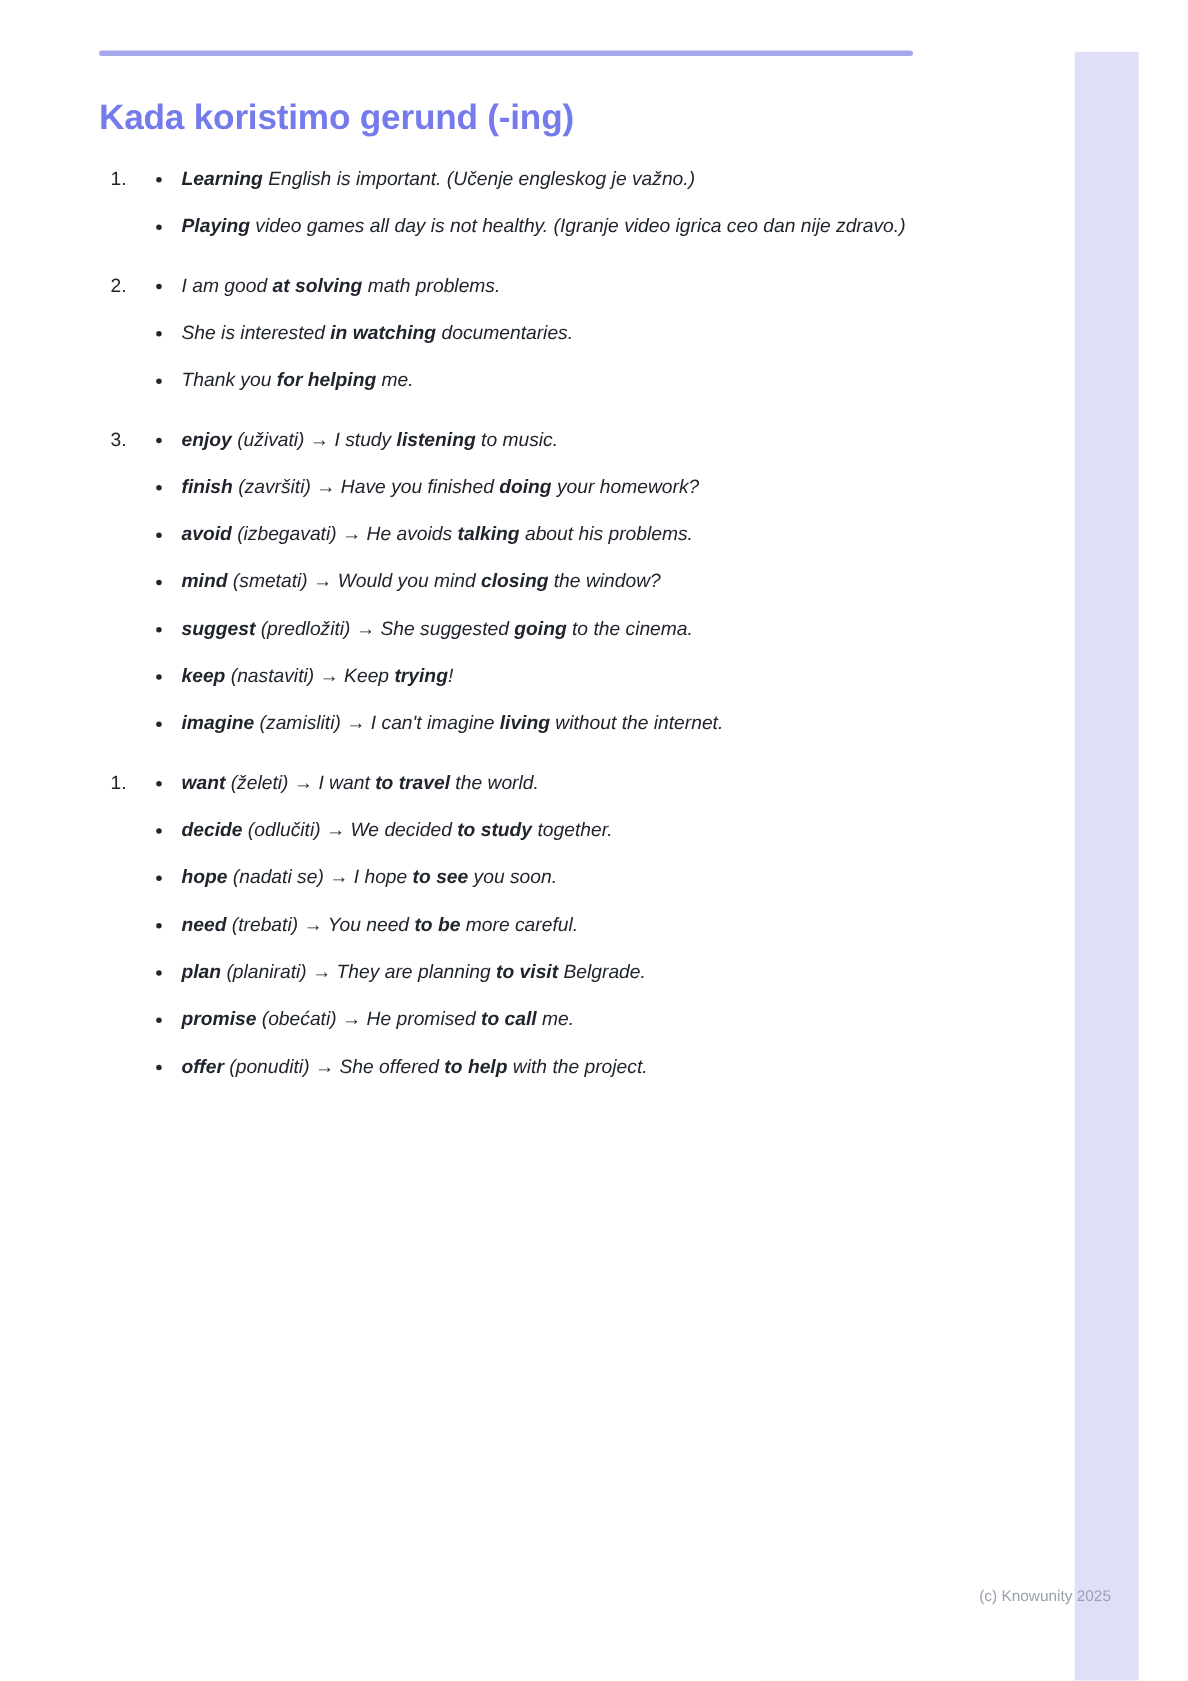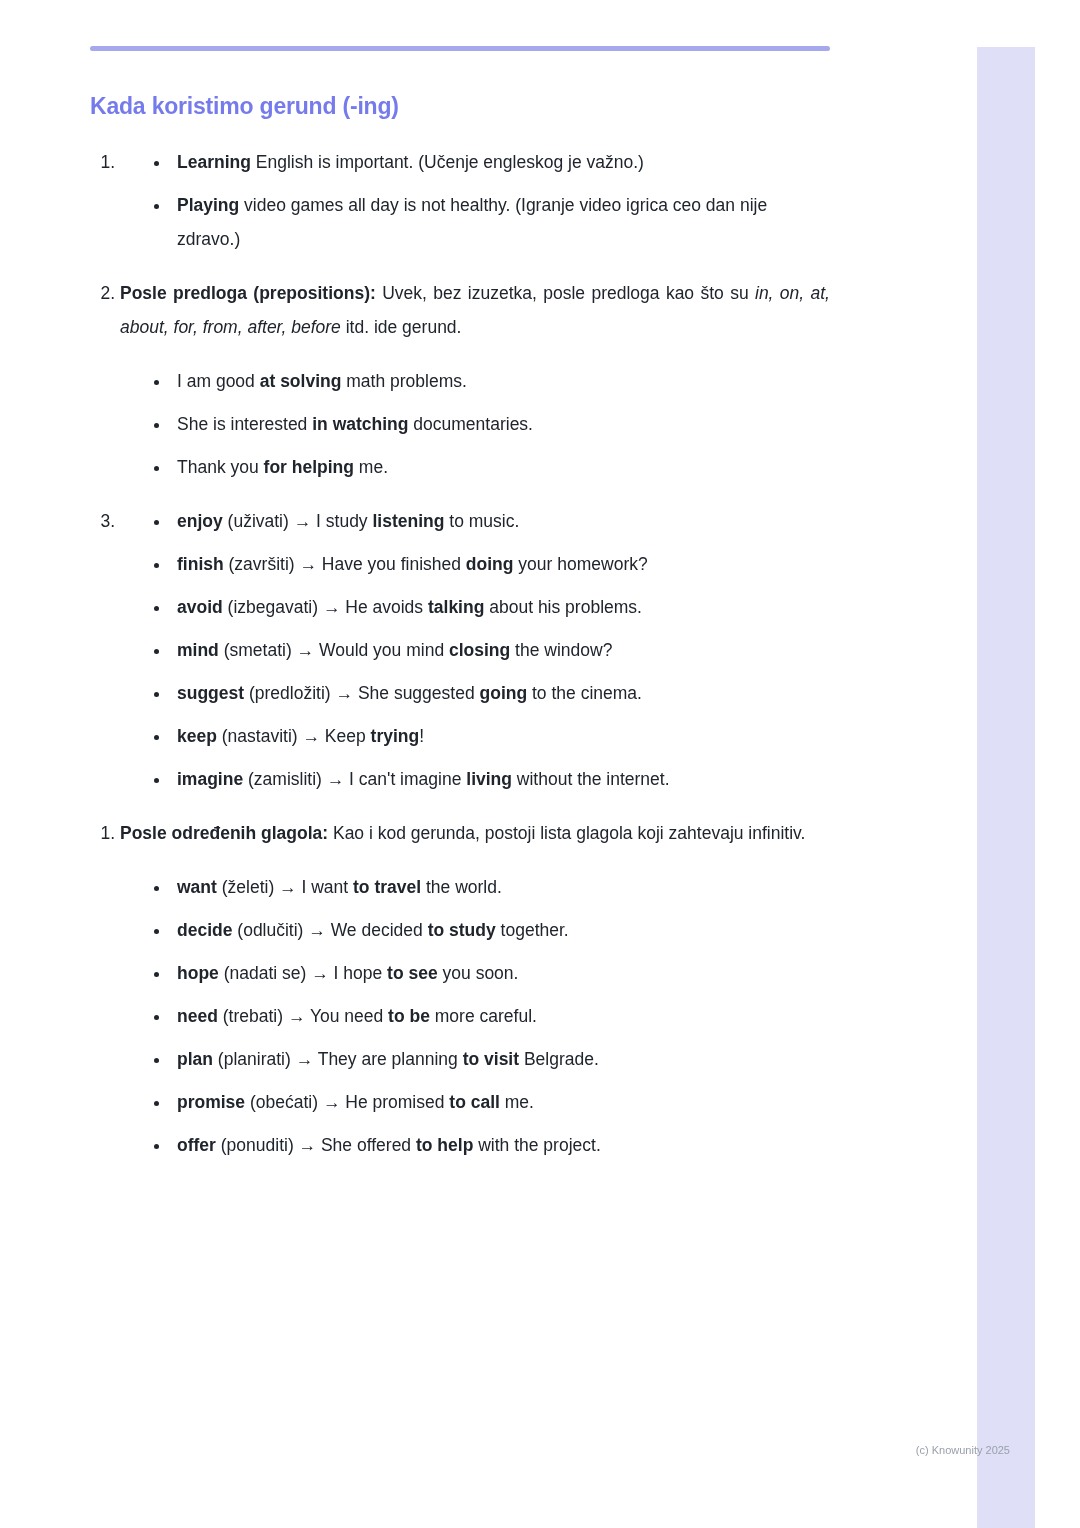--- a/index.html
+++ b/index.html
@@ -37,55 +37,56 @@
     position:absolute;
     left:90px; top:0;
     width:740px;
     padding-top:88px;
     color:var(--text);
     font-size:17.5px;
     line-height:34px;
   }
   .section-heading{
     color:var(--accent);
-    font-size:23px;
+    font-size:32px;
     line-height:36px;
     font-weight:700;
     margin:0 0 21px 0;
     letter-spacing:-0.2px;
   }
   .section-heading:not(:first-child){margin-top:35px;}
   ol.numbered{
     margin:0;
     padding-left:30px;
     list-style:decimal;
   }
   ol.numbered > li{margin:0 0 20px 0;}
   ol.numbered > li::marker{color:var(--text);}
   .lead{
     margin:0 0 20px 0;
     text-align:justify;
   }
   ul.bullets{
-    margin:16px;
+    margin:4px;
     padding-left:35px;
     list-style:disc;
+    font-style:italic;
   }
   ul.bullets > li{
     margin:0 0 9px 0;
     padding-left:6px;
   }
   ul.bullets > li::marker{color:var(--text);}
   .b{font-weight:700;}
   .i{font-style:italic;}
   .footer-note{
     position:absolute;
     top:1442px;
     right:70px;
-    font-size:11px;
+    font-size:14px;
     line-height:16px;
     color:var(--footer_text);
     z-index:2;
   }
 </style>
 </head>
 <body>
 
 <div class="page">
   <div class="top-divider"></div>
@@ -94,42 +95,40 @@
     <div id="sections">
         <h2 class="section-heading">Kada koristimo gerund (-ing)</h2>
         <ol class="numbered">
           <li>
             <ul class="bullets">
               <li><span class="b">Learning</span><span> English is important. (Učenje engleskog je važno.)</span></li>
               <li><span class="b">Playing</span><span> video games all day is not healthy. (Igranje video igrica ceo dan nije zdravo.)</span></li>
             </ul>
           </li>
           <li>
-            <p class="lead"><span class="b">Posle predloga (prepositions):</span><span> Uvek, bez izuzetka, posle predloga kao što su </span><span class=" i">in, on, at, about, for, from, after, before</span><span> itd. ide gerund.</span></p>
             <ul class="bullets">
               <li><span>I am good </span><span class="b">at solving</span><span> math problems.</span></li>
               <li><span>She is interested </span><span class="b">in watching</span><span> documentaries.</span></li>
               <li><span>Thank you </span><span class="b">for helping</span><span> me.</span></li>
             </ul>
           </li>
           <li>
             <ul class="bullets">
               <li><span class="b">enjoy</span><span> (uživati) → I study </span><span class="b">listening</span><span> to music.</span></li>
               <li><span class="b">finish</span><span> (završiti) → Have you finished </span><span class="b">doing</span><span> your homework?</span></li>
               <li><span class="b">avoid</span><span> (izbegavati) → He avoids </span><span class="b">talking</span><span> about his problems.</span></li>
               <li><span class="b">mind</span><span> (smetati) → Would you mind </span><span class="b">closing</span><span> the window?</span></li>
               <li><span class="b">suggest</span><span> (predložiti) → She suggested </span><span class="b">going</span><span> to the cinema.</span></li>
               <li><span class="b">keep</span><span> (nastaviti) → Keep </span><span class="b">trying</span><span>!</span></li>
               <li><span class="b">imagine</span><span> (zamisliti) → I can't imagine </span><span class="b">living</span><span> without the internet.</span></li>
             </ul>
           </li>
         </ol>
         <ol class="numbered">
           <li>
-            <p class="lead"><span class="b">Posle određenih glagola:</span><span> Kao i kod gerunda, postoji lista glagola koji zahtevaju infinitiv.</span></p>
             <ul class="bullets">
               <li><span class="b">want</span><span> (želeti) → I want </span><span class="b">to travel</span><span> the world.</span></li>
               <li><span class="b">decide</span><span> (odlučiti) → We decided </span><span class="b">to study</span><span> together.</span></li>
               <li><span class="b">hope</span><span> (nadati se) → I hope </span><span class="b">to see</span><span> you soon.</span></li>
               <li><span class="b">need</span><span> (trebati) → You need </span><span class="b">to be</span><span> more careful.</span></li>
               <li><span class="b">plan</span><span> (planirati) → They are planning </span><span class="b">to visit</span><span> Belgrade.</span></li>
               <li><span class="b">promise</span><span> (obećati) → He promised </span><span class="b">to call</span><span> me.</span></li>
               <li><span class="b">offer</span><span> (ponuditi) → She offered </span><span class="b">to help</span><span> with the project.</span></li>
             </ul>
           </li>

